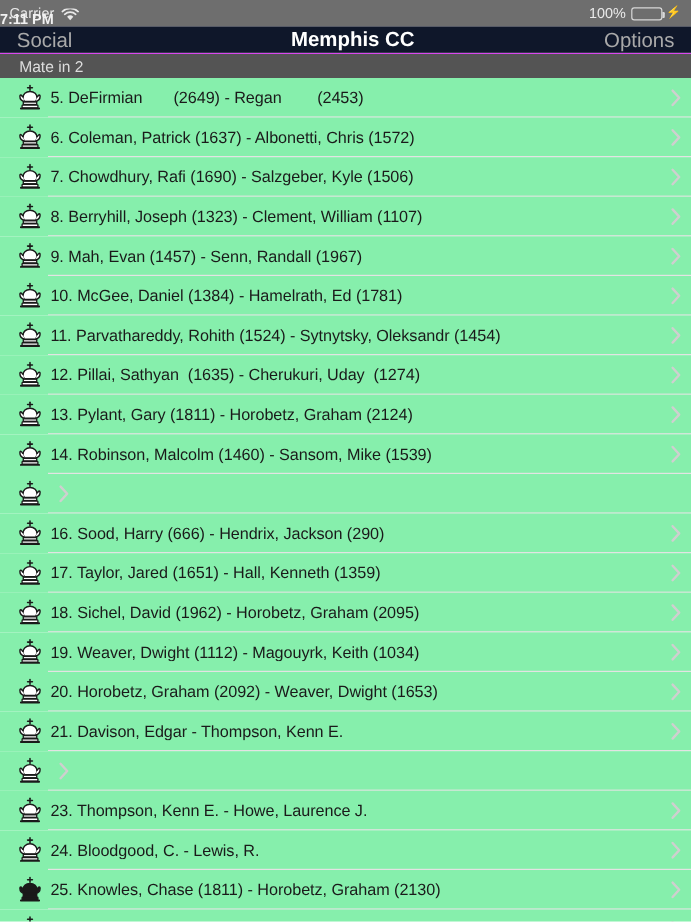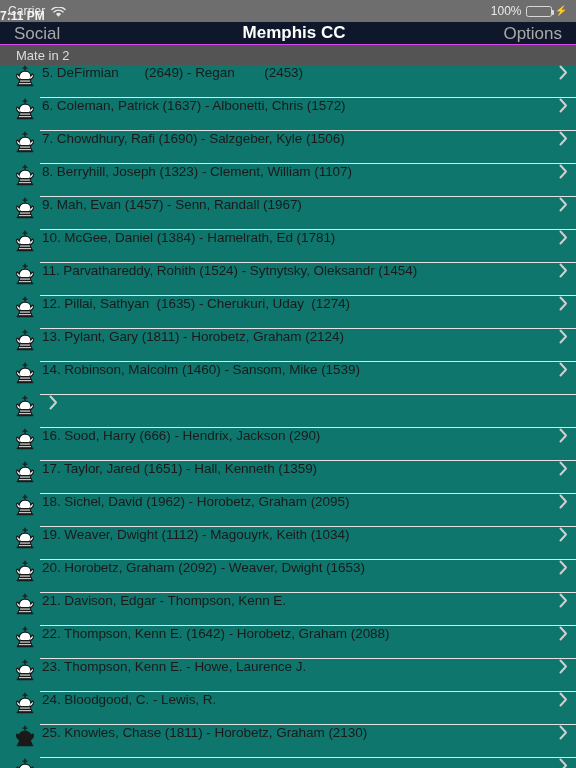--- a/index.html
+++ b/index.html
@@ -69,23 +69,23 @@
     color: #dcdcdc;
     font-size: 13px;
     border-top: 1px solid #d946ef;
   }
 
   
   .list { background: #ffffff; }
   .row {
     height: 33px;
     display: flex;
-    align-items: flex-start;
+    align-items: center;
     position: relative;
-    background: #0f766e;
+    background: #86efac;
     padding-left: 10px;
   }
   .row-icon {
     width: 30px; min-width: 30px;
     display: flex; align-items: center; justify-content: center;
   }
   .row-icon svg { display: block; }
   .row-label {
     flex: 1;
     font-size: 13.5px;
@@ -592,21 +592,20 @@
              h9.2
              C16.3 13.7 16.8 12.6 16.8 11.2
              C16.8 8.6 14.6 6.2 11 6.2 Z" fill="#ffffff" stroke="#1a1a1a" stroke-width="1.2" stroke-linejoin="round"></path>
     <path d="M5.2 11.2 C4 9 2.6 8.2 2.6 10.4 C2.6 12.6 4.6 14.2 6.4 14.6" fill="#ffffff" stroke="#1a1a1a" stroke-width="1.2" stroke-linejoin="round"></path>
     <path d="M16.8 11.2 C18 9 19.4 8.2 19.4 10.4 C19.4 12.6 17.4 14.2 15.6 14.6" fill="#ffffff" stroke="#1a1a1a" stroke-width="1.2" stroke-linejoin="round"></path>
     <rect x="5.4" y="15.0" width="11.2" height="2.1" fill="#ffffff" stroke="#1a1a1a" stroke-width="1.1"></rect>
     <rect x="4.4" y="17.6" width="13.2" height="2.3" rx="0.6" fill="#ffffff" stroke="#1a1a1a" stroke-width="1.1"></rect>
     <path d="M3.4 20.4 h15.2" stroke="#1a1a1a" stroke-width="1.6" stroke-linecap="round"></path>
   </svg>
         </span>
-        <span class="row-label">22. Thompson, Kenn E. (1642) - Horobetz, Graham (2088)</span>
         <span class="chevron">
           <svg width="9" height="15" viewBox="0 0 9 15">
             <path d="M1.5 1.5 L7 7.5 L1.5 13.5" fill="none" stroke="#cfcfcf" stroke-width="2" stroke-linecap="round" stroke-linejoin="round"></path>
           </svg>
         </span>
         <span class="row-sep"></span>
       </div>
       <div class="row">
         <span class="row-icon">
   <svg width="22" height="24" viewBox="0 0 22 24">

